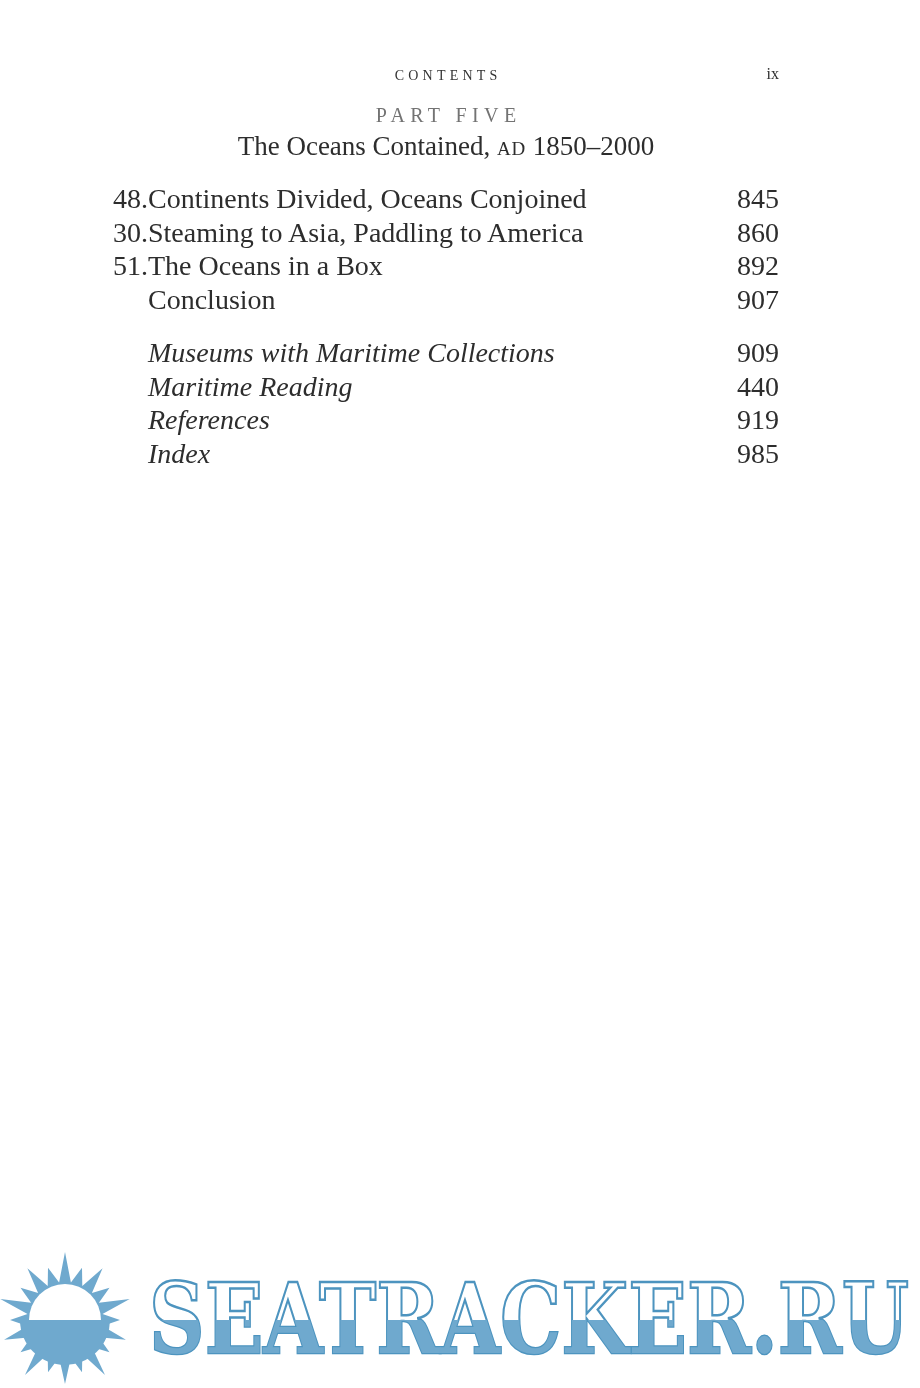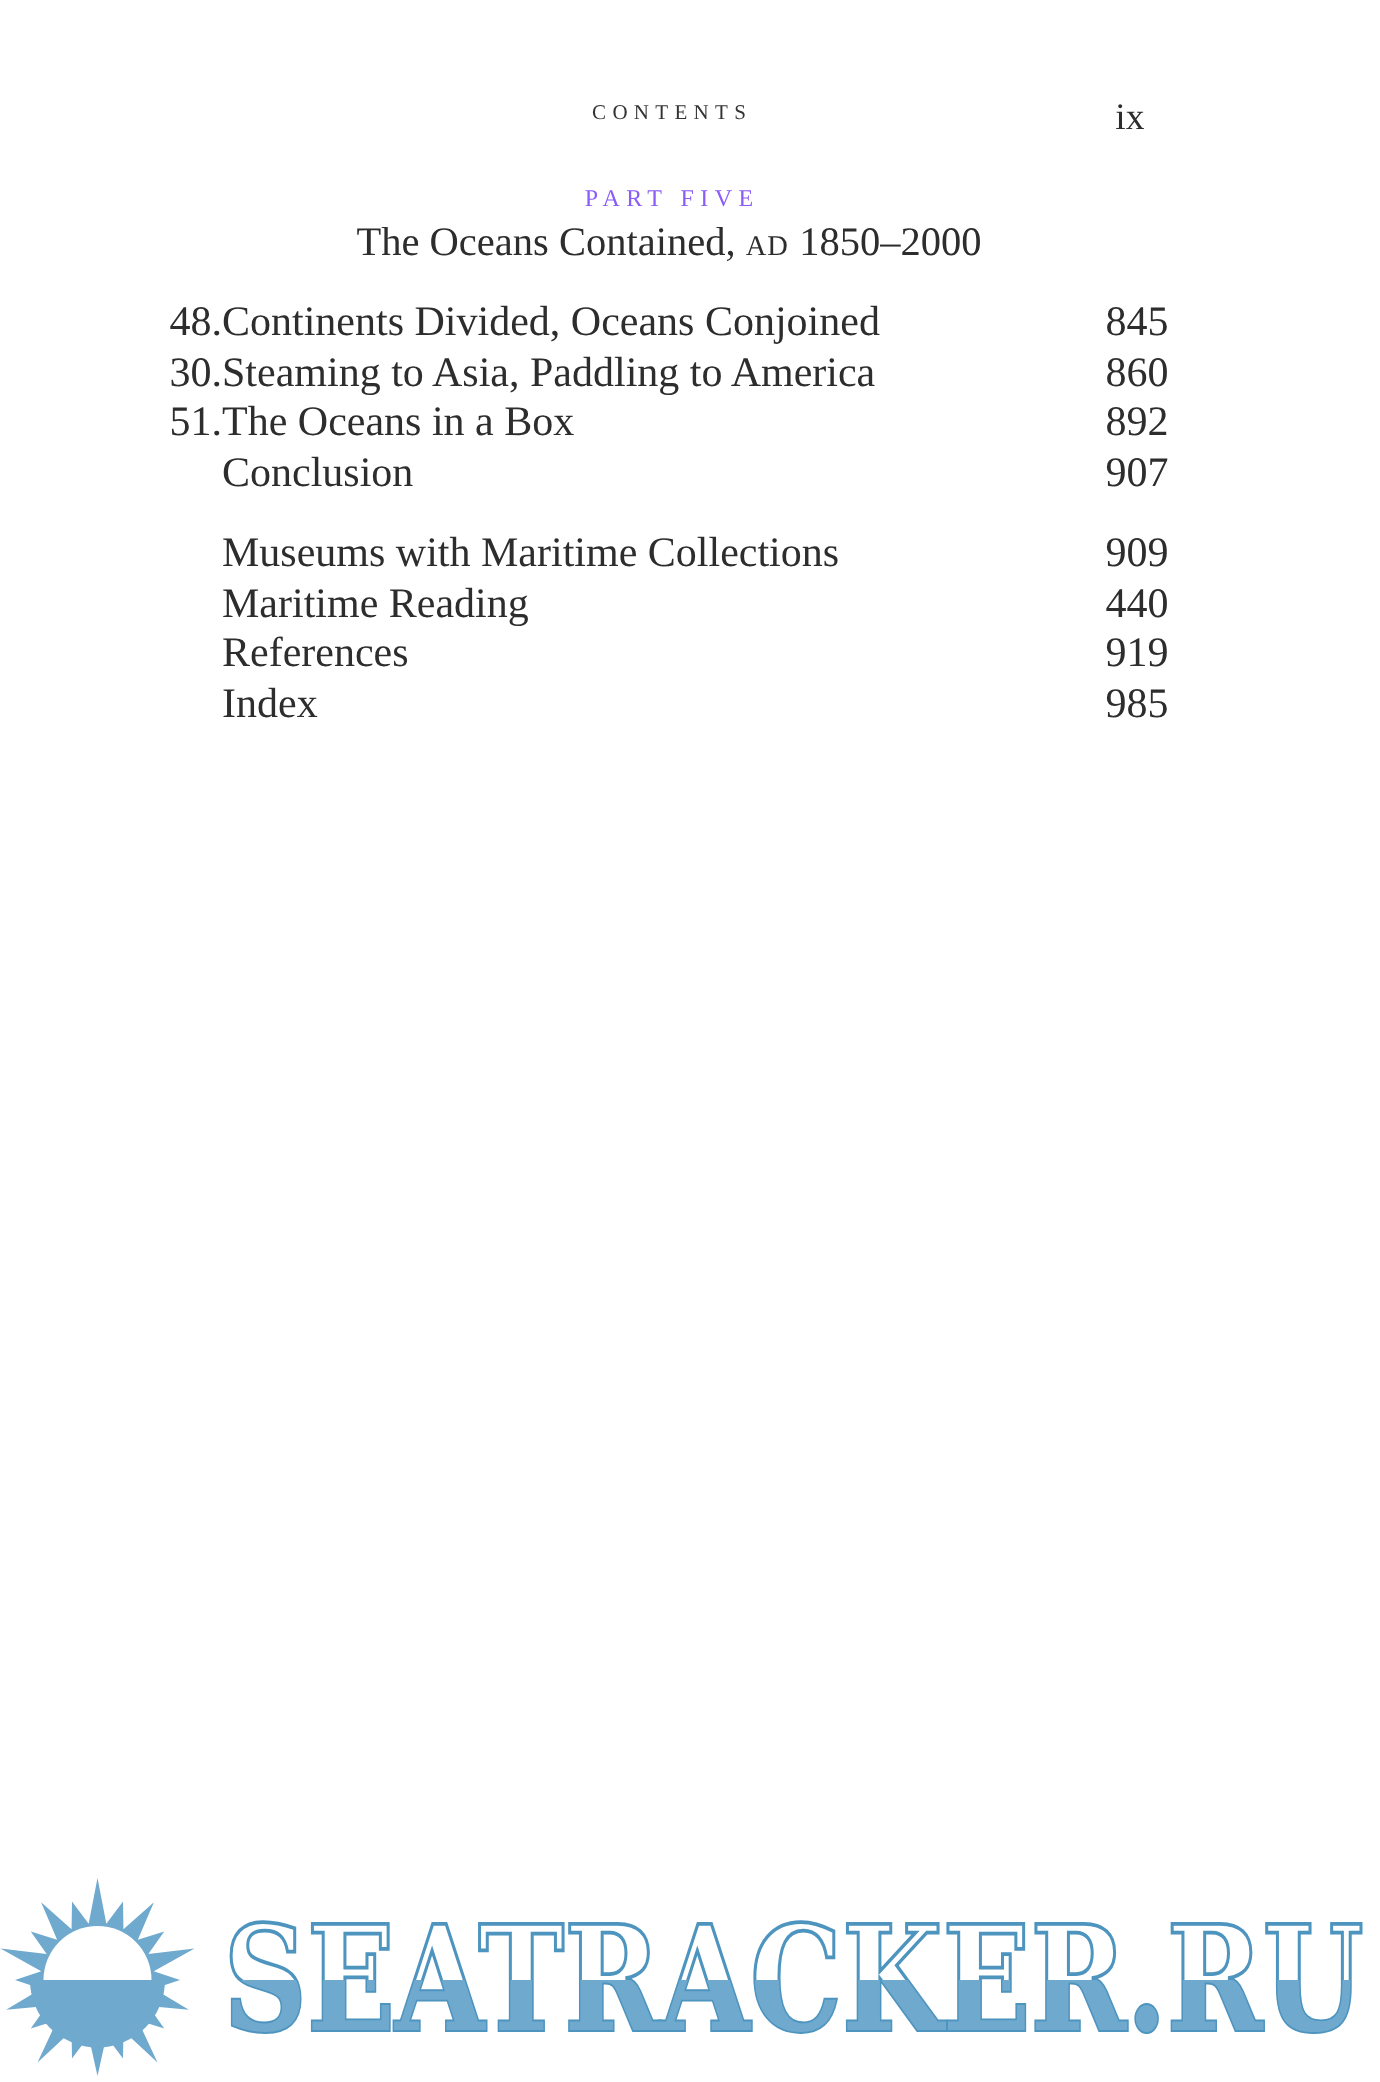--- a/index.html
+++ b/index.html
@@ -26,31 +26,31 @@
   .running-head {
     text-align: center;
     font-size: 14px;
     letter-spacing: 0.30em;
     padding-left: 0.30em; 
     color: #333333;
     margin-top: 20px;
   }
   .folio {
     position: absolute;
-    right: 16px;
+    right: 0;
     top: -3px;
-    font-size: 25px;
+    font-size: 16px;
   }
   .part-label {
-    margin-top: 36px;
+    margin-top: 16px;
     text-align: center;
-    font-size: 16px;
+    font-size: 20px;
     letter-spacing: 0.27em;
     padding-left: 0.27em;
-    color: #8b5cf6;
+    color: #737373;
   }
   .part-title {
     margin-top: 4px;
     text-align: center;
     font-size: 27px;
     font-weight: normal;
     line-height: 31px;
   }
   .part-title .era {
     font-size: 19px;
@@ -70,20 +70,21 @@
   }
   .chap-num {
     flex: none;
     width: 24px;
     text-align: right;
   }
   .chap-title { margin-left: 11px; }
   .page-num { margin-left: auto; }
   .backmatter { margin-top: 20px; }
   .bm-title {
+    font-style: italic;
     margin-left: 35px;
   }
   .sun-svg {
     position: absolute;
     left: -5px;
     top: 1250px;
     width: 140px;
     height: 140px;
   }
   .wordmark-svg {

